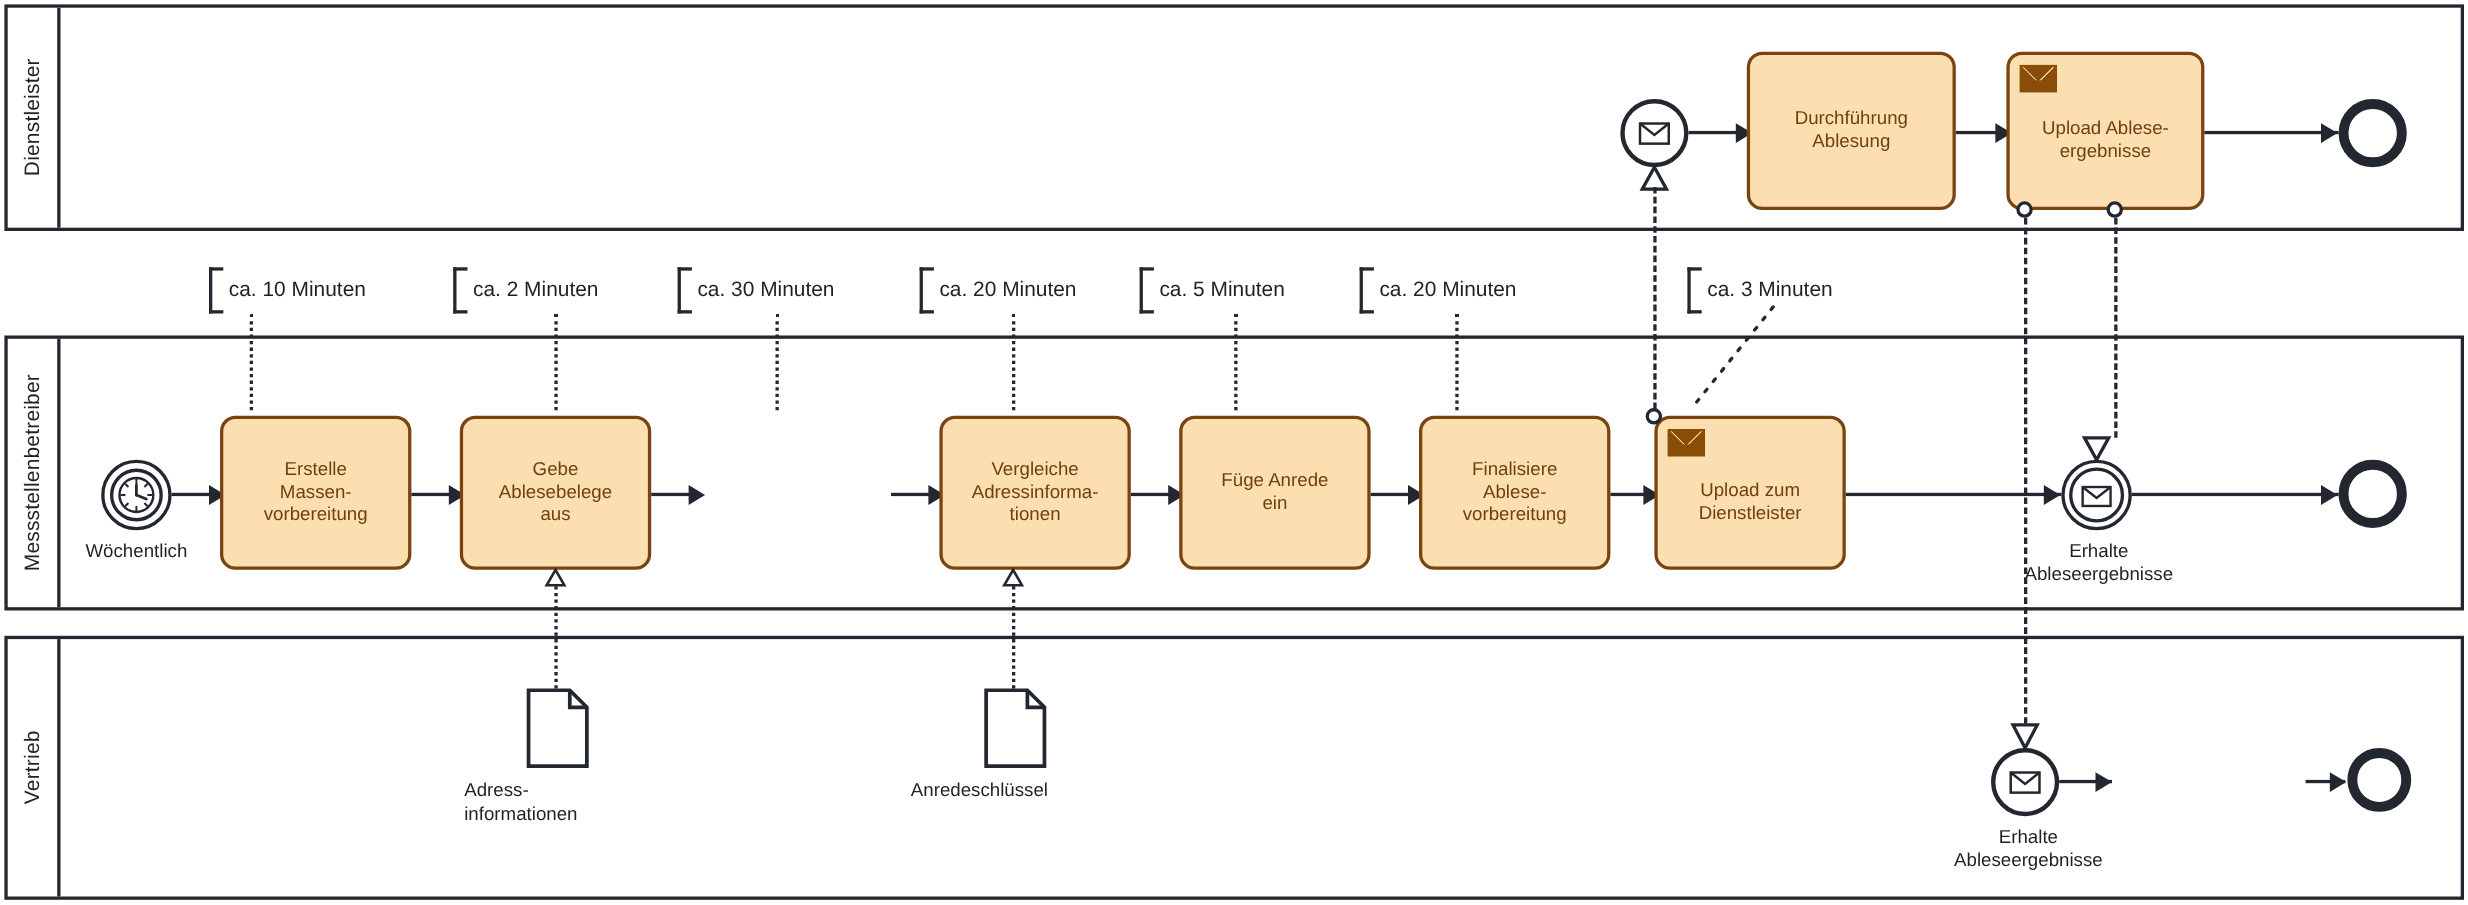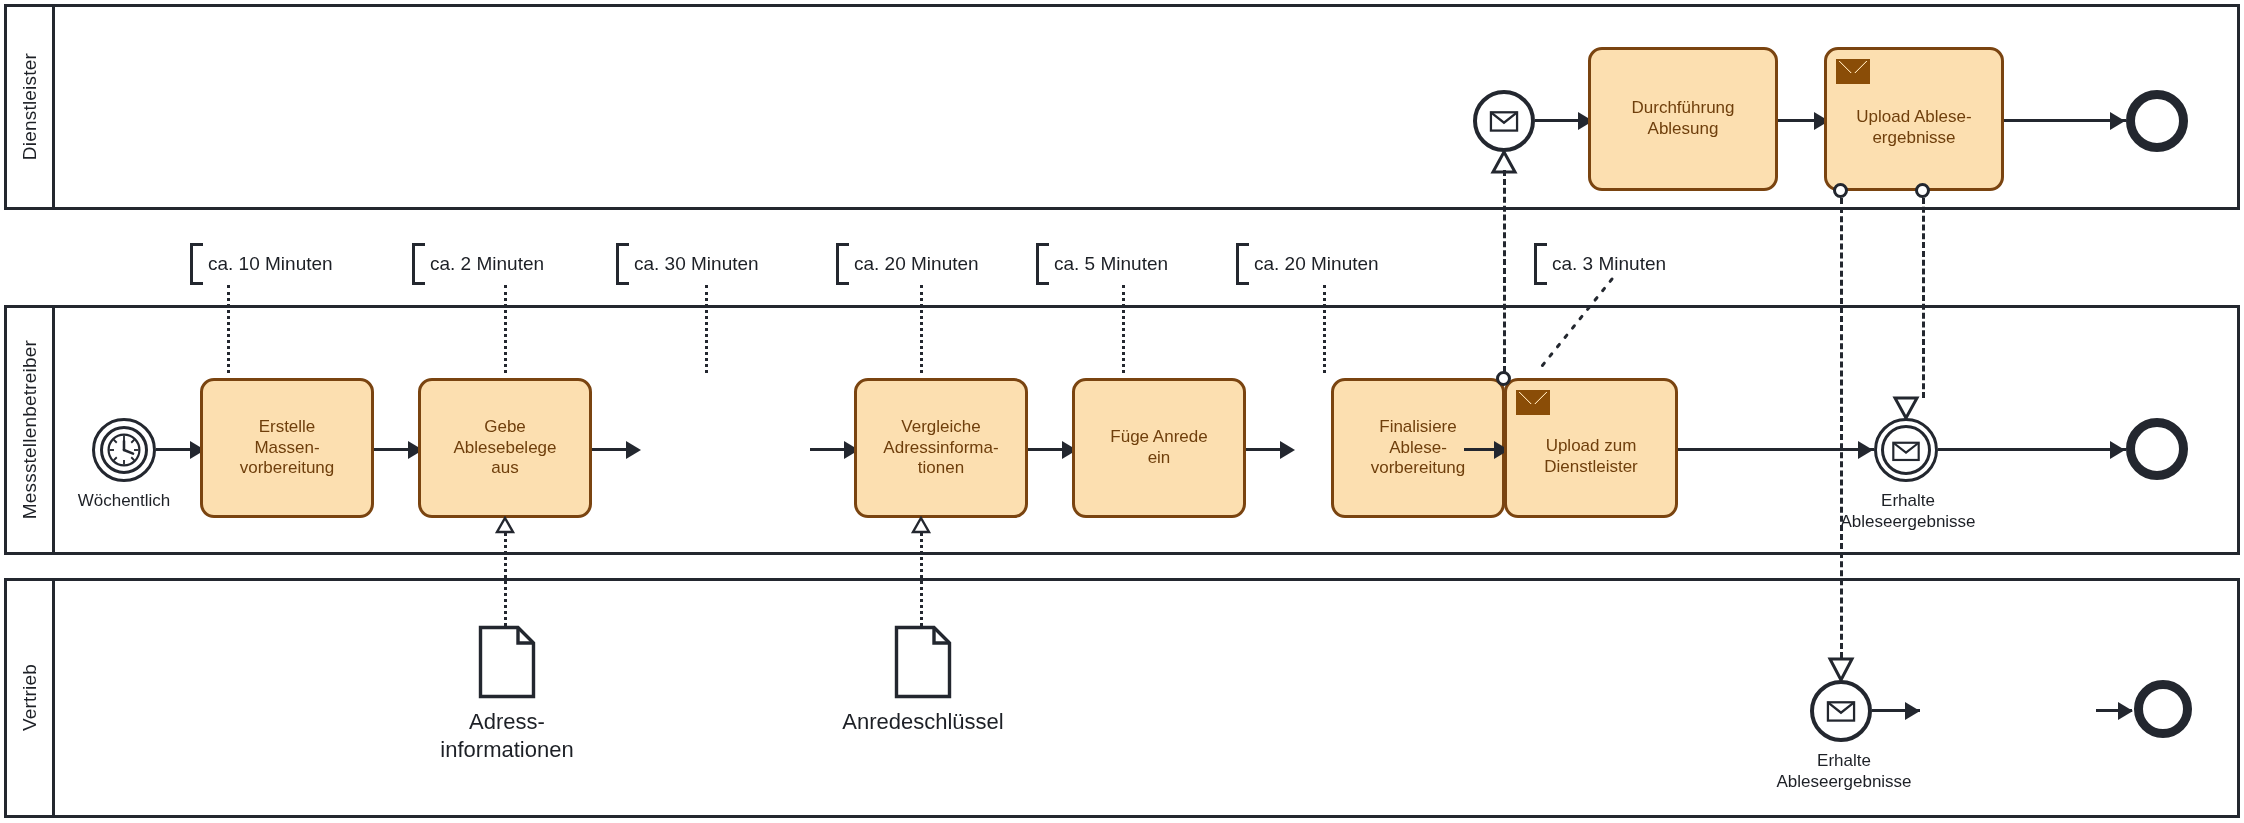--- a/index.html
+++ b/index.html
@@ -35,21 +35,21 @@
   .ev-timer{border:3px solid #23272f;}
   .ev-timer .inner{position:absolute;left:5px;top:5px;right:5px;bottom:5px;
         border:3px solid #23272f;border-radius:50%;box-sizing:border-box;}
   .evsvg{position:absolute;left:0;top:0;width:100%;height:100%;}
 
   
   .ev-label{position:absolute;font-size:17px;color:#1d2026;text-align:center;line-height:1.25;}
 
   
   .dataobj{position:absolute;}
-  .dataobj-label{position:absolute;font-size:22px;color:#1d2026;text-align:center;line-height:1.25;}
+  .dataobj-label{position:absolute;font-size:17px;color:#1d2026;text-align:left;line-height:1.25;}
 
   
   .annot{position:absolute;display:flex;align-items:center;}
   .annot .brk{width:13px;height:42px;border:3px solid #23272f;border-right:none;box-sizing:border-box;}
   .annot .atext{font-size:19px;color:#1d2026;margin-left:5px;white-space:nowrap;}
 
   
   .seq{position:absolute;background:#23272f;}
   .seq.h{height:3px;}
   .arrow-r{position:absolute;width:0;height:0;border-left:15px solid #23272f;
@@ -219,21 +219,21 @@
 
   <div class="task" style="left:1036px;top:378px;width:174px;height:140px;left:1072px;">
     <div class="tlabel">
       <div>Füge Anrede</div>
         <div>ein</div>
     </div>
   </div>
   <div class="seq h" style="left:1246px;top:448px;width:44px;"></div>
   <div class="arrow-r" style="left:1280px;top:441px;"></div>
 
-  <div class="task" style="left:1290px;top:378px;width:174px;height:140px;margin-left:41px;">
+  <div class="task" style="left:1290px;top:378px;width:174px;height:140px;">
     <div class="tlabel">
       <div>Finalisiere</div>
         <div>Ablese-</div>
         <div>vorbereitung</div>
     </div>
   </div>
   <div class="seq h" style="left:1464px;top:448px;width:40px;"></div>
   <div class="arrow-r" style="left:1494px;top:441px;"></div>
 
   <div class="task hasicon" style="left:1440px;top:378px;width:174px;height:140px;left:1504px;">

